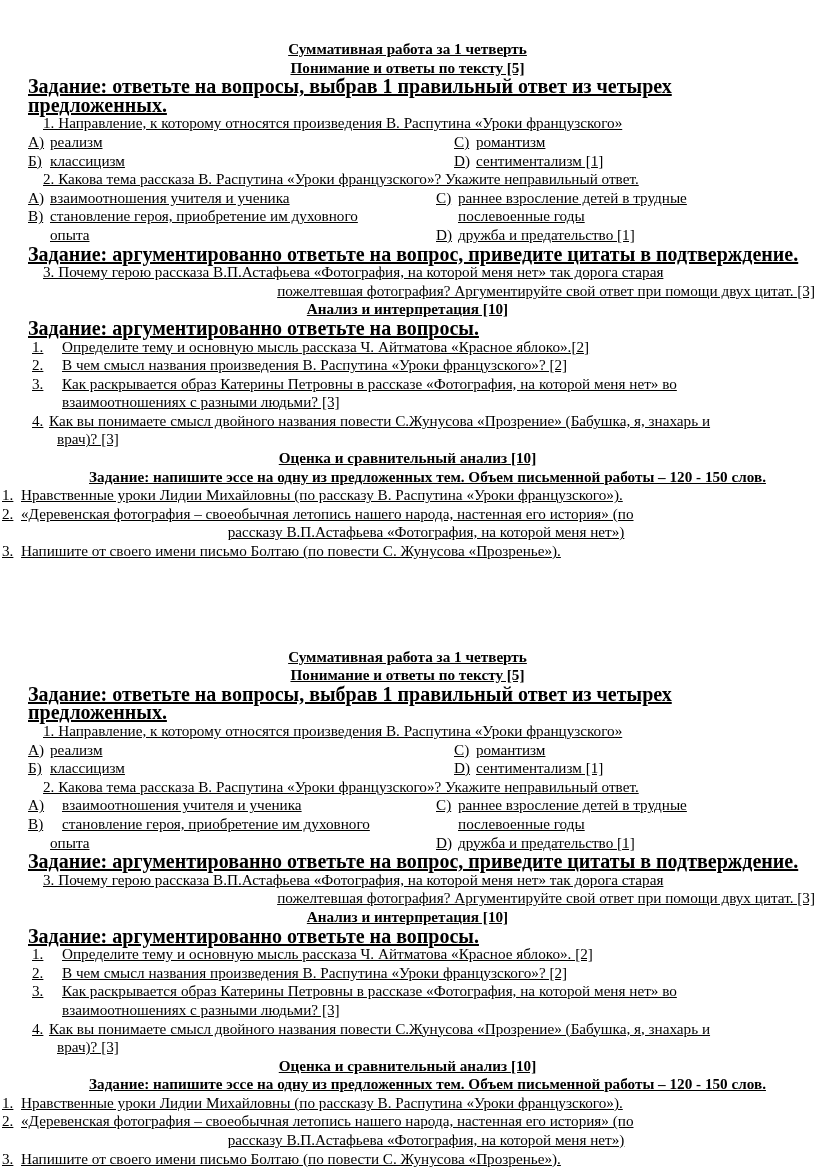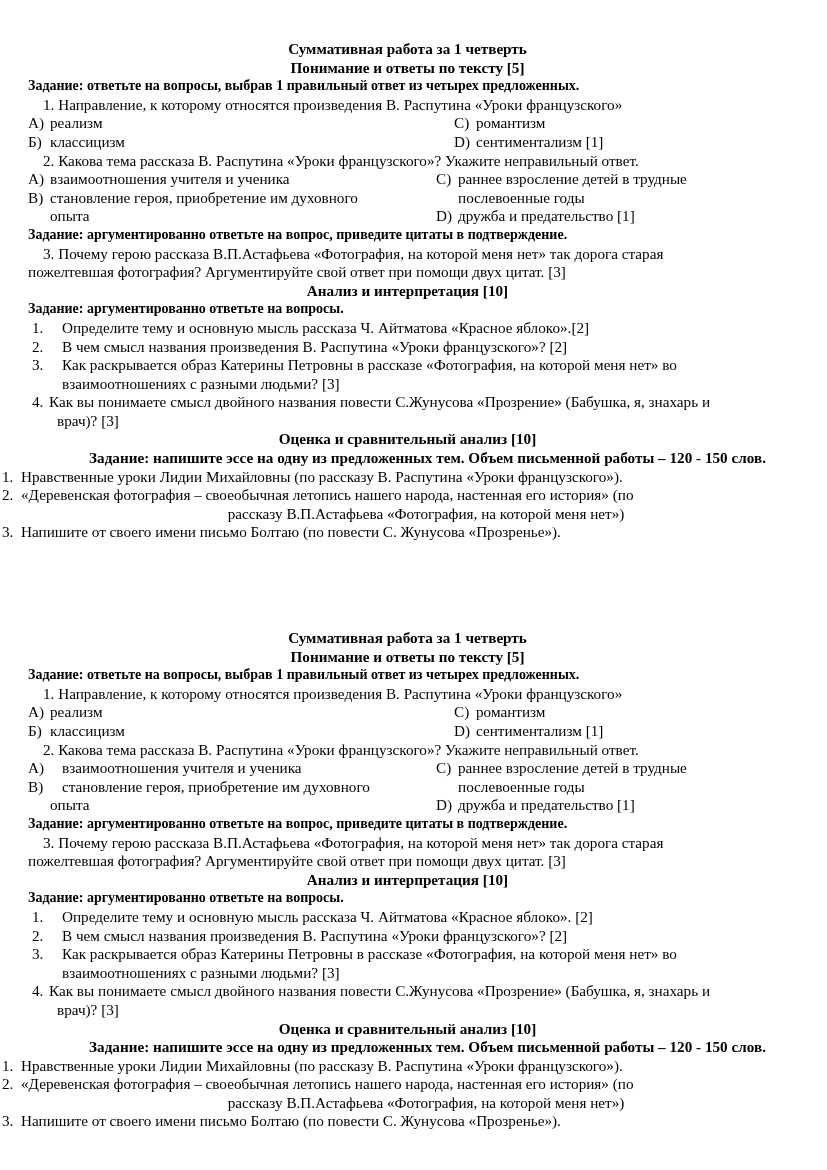--- a/index.html
+++ b/index.html
@@ -20,34 +20,35 @@
     height: 1170px;
     box-sizing: border-box;
     padding: 0;
     overflow: hidden;
   }
   .copy {
     width: 100%;
     box-sizing: border-box;
     padding-left: 0px;
     padding-right: 12px;
+    text-decoration: underline;
   }
   .copy-1 { padding-top: 40px; }
   .copy-2 { padding-top: 53px; }
 
   
   .heading {
     font-size: 15.2px;
     line-height: 18.6px;
     font-weight: bold;
     text-align: center;
   }
   
   .task {
-    font-size: 14px;
+    font-size: 20px;
     line-height: 18.6px;
     font-weight: bold;
     padding-left: 28px;
   }
   .task-center {
     font-size: 15.2px;
     line-height: 18.6px;
     font-weight: bold;
     text-align: center;
     padding-left: 40px;
@@ -56,20 +57,21 @@
   
   .qstem {
     font-size: 15.2px;
     line-height: 18.6px;
     padding-left: 43px;
   }
   .qcont {
     font-size: 15.2px;
     line-height: 18.6px;
     padding-left: 28px;
+    text-align: right;
   }
 
   
   .optrow {
     display: flex;
     font-size: 15.2px;
     line-height: 18.6px;
     padding-left: 28px;
   }
   .optrow .left {

